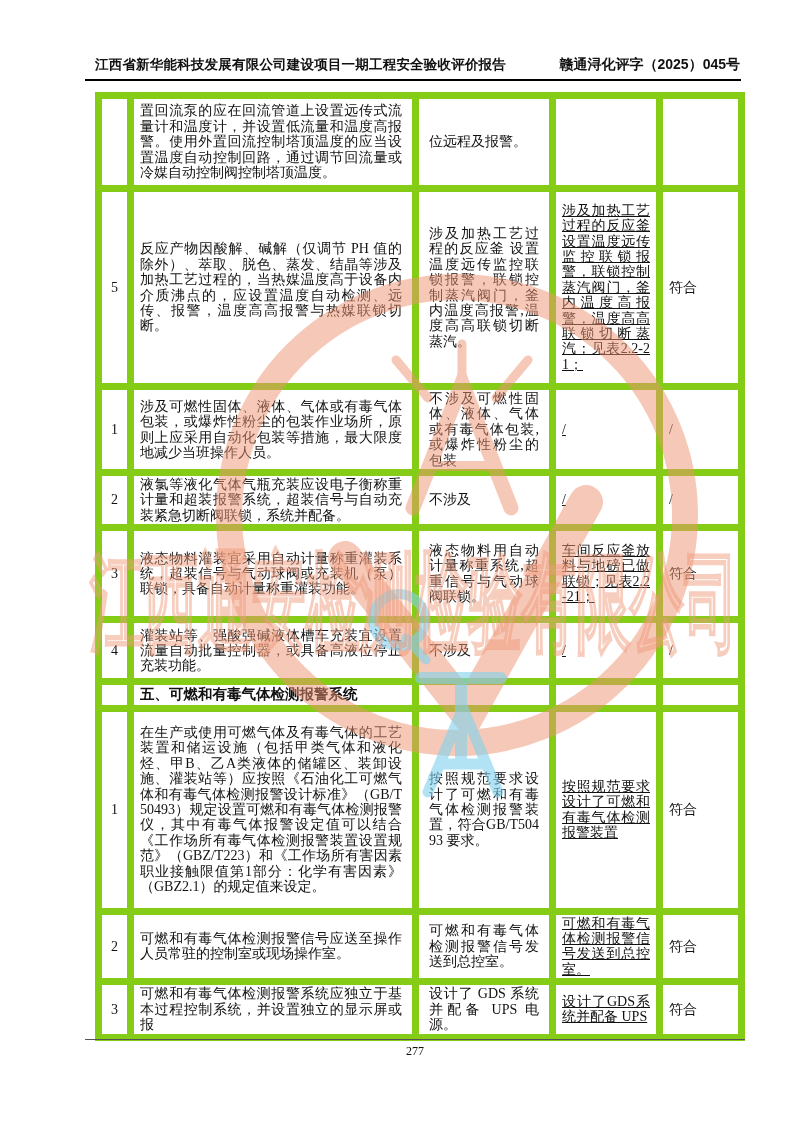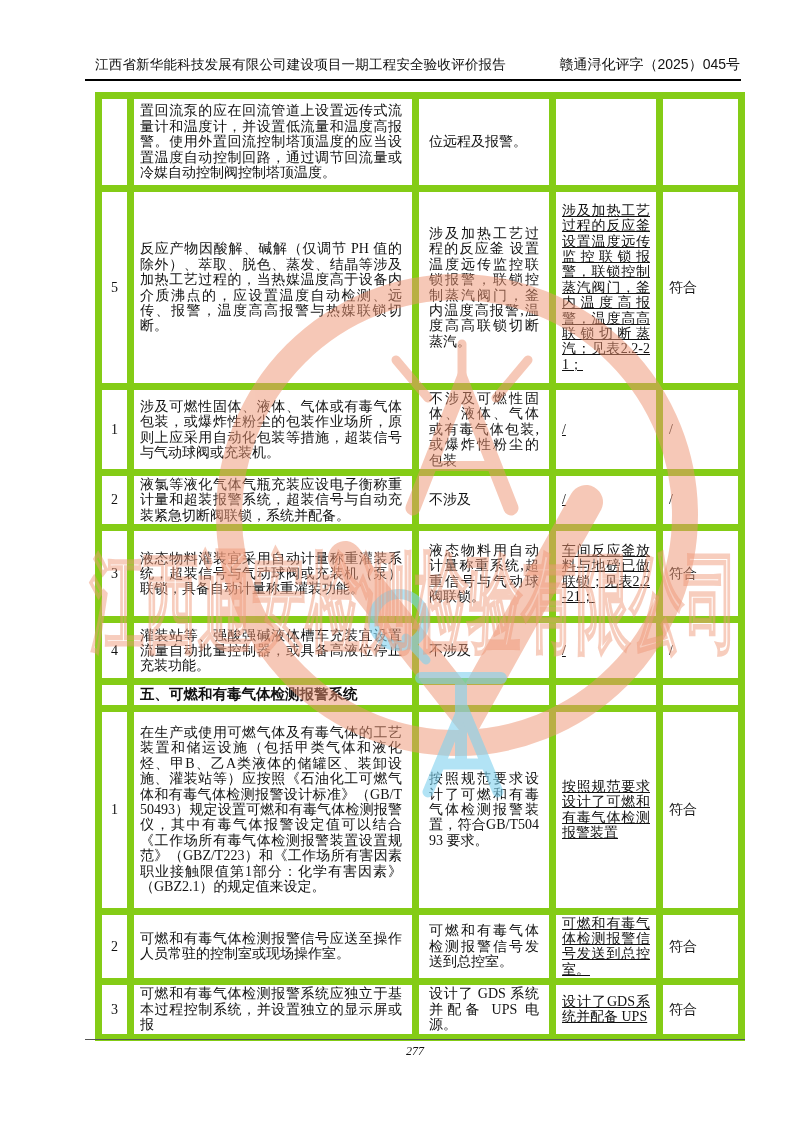--- a/index.html
+++ b/index.html
@@ -5,21 +5,21 @@
   * { margin:0; padding:0; box-sizing:border-box; }
   html,body { background:#e8e8e8; }
   .page {
     position:relative; width:793px; height:1122px; margin:0 auto;
     background:#ffffff; overflow:hidden; color:#111;
     font-family:"Liberation Serif","DejaVu Serif",serif;
   }
   .header {
     position:absolute; top:56px; left:95px; width:645px;
     display:flex; justify-content:space-between; align-items:center;
-    font-family:"Liberation Sans","DejaVu Sans",sans-serif; font-weight:normal;gap:40px;
+    font-family:"Liberation Sans","DejaVu Sans",sans-serif; font-weight:bold;gap:40px;
   }
   .header .h-left  { font-size:13.5px; letter-spacing:0.2px; }
   .header .h-right { font-size:14px; }
   .head-rule {
     position:absolute; top:79px; left:85px; width:656px;
     border-top:2px solid #000;
   }
   table.review {
     position:absolute; top:92px; left:95px; width:643px;
     border-collapse:collapse; table-layout:fixed;
@@ -41,21 +41,21 @@
   tr.r0  { height:93px; }  tr.r1  { height:198px; } tr.rs  { height:25px; }
   tr.r3  { height:79px; }  tr.r4  { height:51px; }  tr.r5  { height:92px; }
   tr.r6  { height:62px; }  tr.r8  { height:203px; } tr.r9  { height:68px; }
   tr.r10 { height:43px; }
   .cut-rule {
     position:absolute; top:1039px; left:85px; width:660px;
     border-top:1px solid #555;
   }
   .page-number {
     position:absolute; top:1044px; left:85px; width:660px;
-    text-align:center; font-size:12px;font-style:italic;
+    text-align:center; font-size:12px;
   }
   svg.watermark {
     position:absolute; top:0; left:0; pointer-events:none; z-index:10;
   }
 </style>
 </head>
 <body>
 
 <div class="page">
 
@@ -83,21 +83,21 @@
       </tr>
       <tr class="r1">
         <td class="c-no">5</td>
         <td class="c-req">反应产物因酸解、碱解（仅调节 PH 值的除外）、萃取、脱色、蒸发、结晶等涉及加热工艺过程的，当热媒温度高于设备内介质沸点的，应设置温度自动检测、远传、报警，温度高高报警与热媒联锁切断。</td>
         <td class="c-ev">涉及加热工艺过程的反应釜 设置温度远传监控联锁报警，联锁控制蒸汽阀门，釜内温度高报警,温度高高联锁切断蒸汽。</td>
         <td class="c-vf vt">涉及加热工艺过程的反应釜设置温度远传监控联锁报警，联锁控制蒸汽阀门，釜内温度高报警，温度高高联锁切断蒸汽；见表2.2-21；</td>
         <td class="c-cc vt">符合</td>
       </tr>
       <tr class="r3">
         <td class="c-no">1</td>
-        <td class="c-req">涉及可燃性固体、液体、气体或有毒气体包装，或爆炸性粉尘的包装作业场所，原则上应采用自动化包装等措施，超装信号与气动球阀或充装机。</td>
+        <td class="c-req">涉及可燃性固体、液体、气体或有毒气体包装，或爆炸性粉尘的包装作业场所，原则上应采用自动化包装等措施，最大限度地减少当班操作人员。</td>
         <td class="c-ev">不涉及可燃性固体、液体、气体或有毒气体包装,或爆炸性粉尘的包装</td>
         <td class="c-vf vt">/</td>
         <td class="c-cc vt">/</td>
       </tr>
       <tr class="r4">
         <td class="c-no">2</td>
         <td class="c-req">液氯等液化气体气瓶充装应设电子衡称重计量和超装报警系统，超装信号与自动充装紧急切断阀联锁，系统并配备。</td>
         <td class="c-ev">不涉及</td>
         <td class="c-vf vt">/</td>
         <td class="c-cc vt">/</td>

